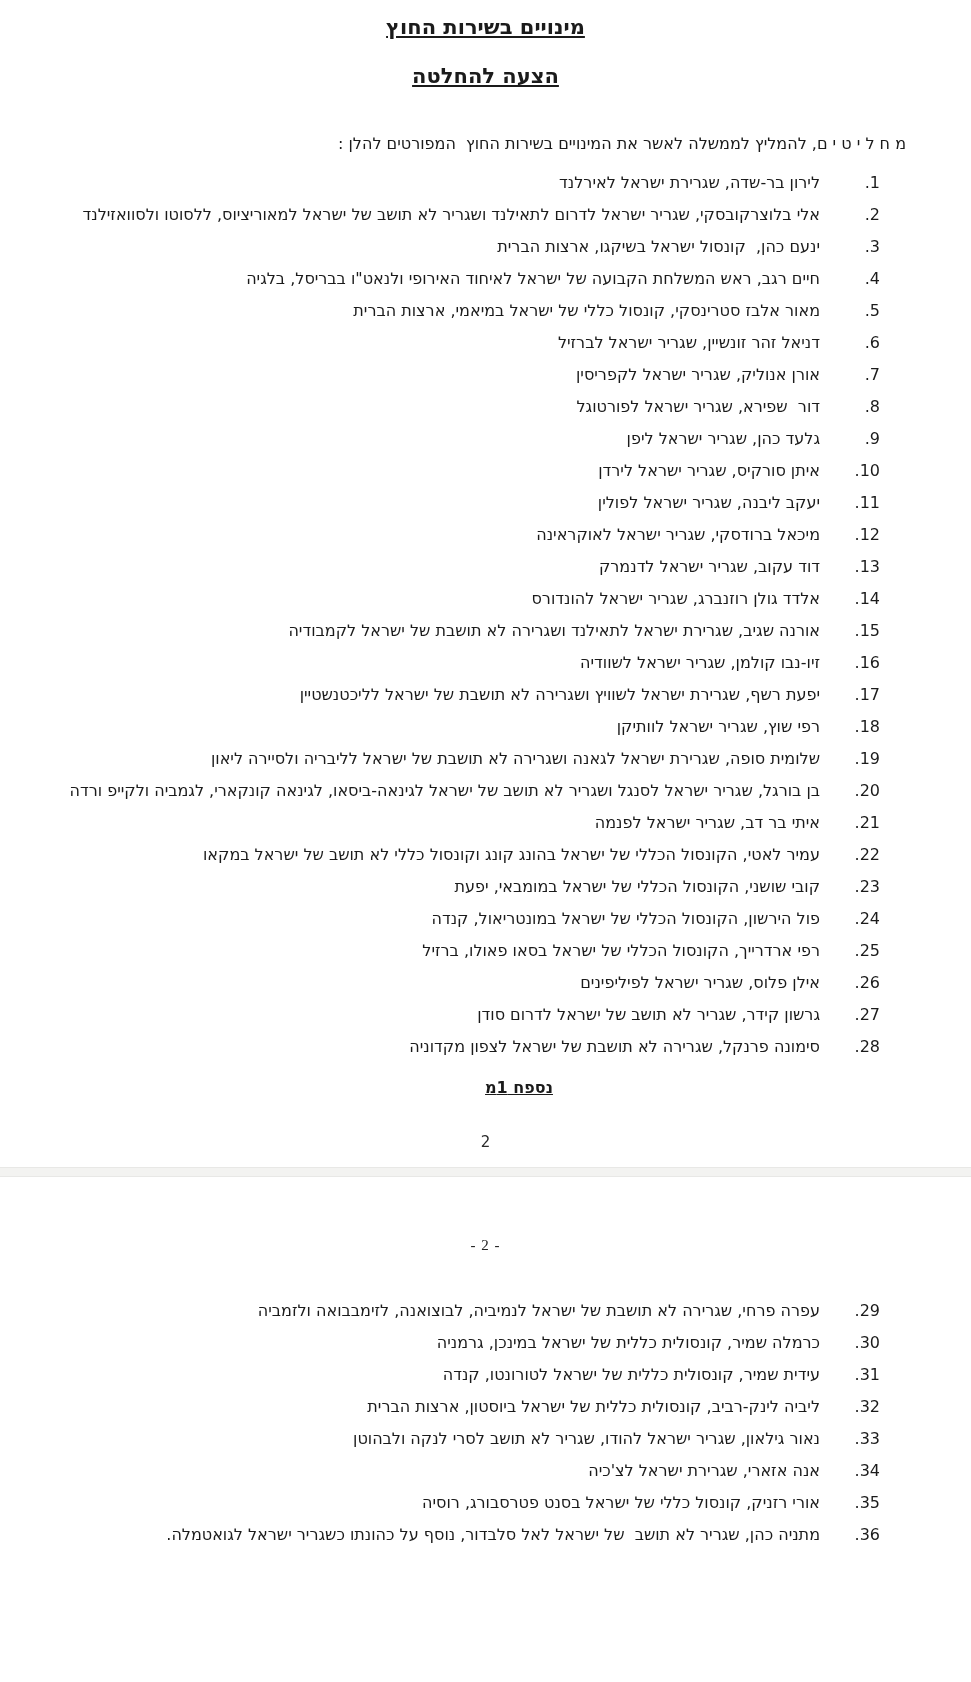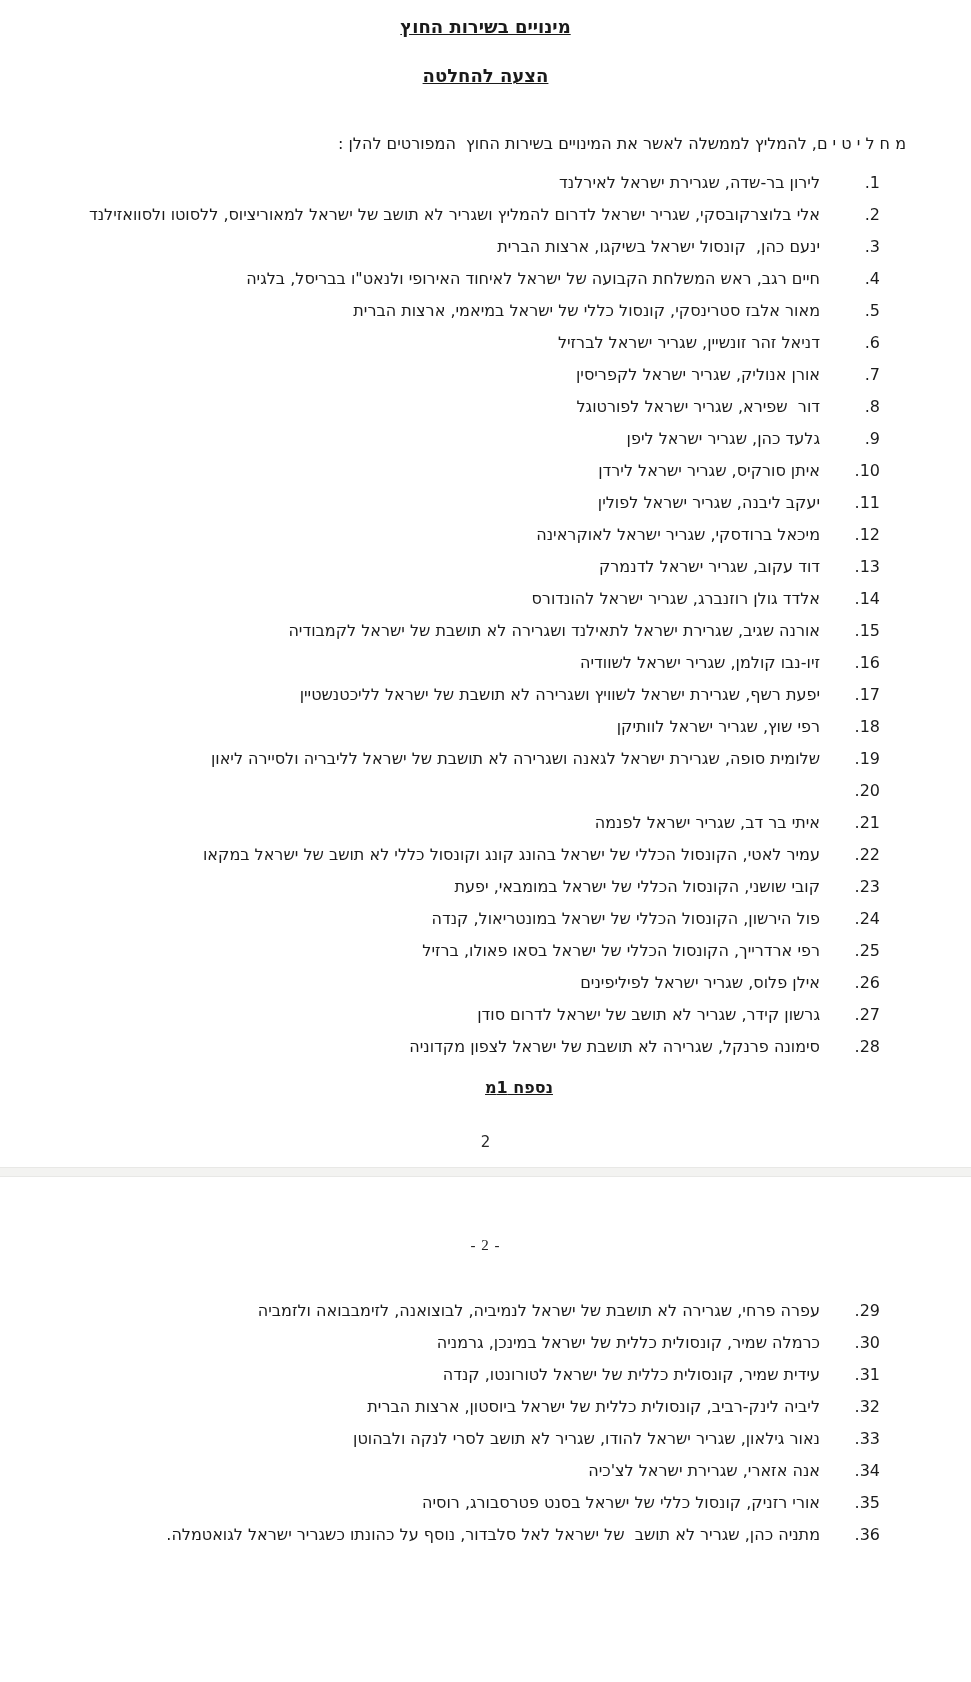--- a/index.html
+++ b/index.html
@@ -4,21 +4,21 @@
 <style>
   html,body{margin:0;padding:0;}
   body{
     width:971px;height:1682px;overflow:hidden;
     background:#ffffff;color:#1b1b1b;
     font-family:"DejaVu Sans",sans-serif;
   }
   .page{direction:rtl;}
   .page1{padding:16px 65px 0 65px;}
   .doc-title,.doc-subtitle{
-    text-align:center;font-weight:bold;font-size:18px;
+    text-align:center;font-weight:bold;font-size:21px;
     text-decoration:underline;line-height:22px;
   }
   .doc-subtitle{margin-top:27px;}
   .intro{
     margin-top:47px;font-size:16px;line-height:20px;
     text-align:right;white-space:pre-wrap;
   }
   .list{margin-top:13px;}
   .item{
     display:flex;align-items:flex-start;
@@ -66,21 +66,21 @@
 
   <div class="list">
 
       <div class="item">
         <span class="item-num">1.</span>
         <span class="item-text">לירון בר-שדה, שגרירת ישראל לאירלנד</span>
       </div>
 
       <div class="item">
         <span class="item-num">2.</span>
-        <span class="item-text">אלי בלוצרקובסקי, שגריר ישראל לדרום להמליץ ושגריר לא תושב של ישראל למאוריציוס, ללסוטו ולסוואזילנד</span>
+        <span class="item-text">אלי בלוצרקובסקי, שגריר ישראל לדרום לתאילנד ושגריר לא תושב של ישראל למאוריציוס, ללסוטו ולסוואזילנד</span>
       </div>
 
       <div class="item">
         <span class="item-num">3.</span>
         <span class="item-text">ינעם כהן,  קונסול ישראל בשיקגו, ארצות הברית</span>
       </div>
 
       <div class="item">
         <span class="item-num">4.</span>
         <span class="item-text">חיים רגב, ראש המשלחת הקבועה של ישראל לאיחוד האירופי ולנאט"ו בבריסל, בלגיה</span>
@@ -156,20 +156,21 @@
         <span class="item-text">רפי שוץ, שגריר ישראל לוותיקן</span>
       </div>
 
       <div class="item">
         <span class="item-num">19.</span>
         <span class="item-text">שלומית סופה, שגרירת ישראל לגאנה ושגרירה לא תושבת של ישראל לליבריה ולסיירה ליאון</span>
       </div>
 
       <div class="item">
         <span class="item-num">20.</span>
+        <span class="item-text">בן בורגל, שגריר ישראל לסנגל ושגריר לא תושב של ישראל לגינאה-ביסאו, לגינאה קונקארי, לגמביה ולקייפ ורדה</span>
       </div>
 
       <div class="item">
         <span class="item-num">21.</span>
         <span class="item-text">איתי בר דב, שגריר ישראל לפנמה</span>
       </div>
 
       <div class="item">
         <span class="item-num">22.</span>
         <span class="item-text">עמיר לאטי, הקונסול הכללי של ישראל בהונג קונג וקונסול כללי לא תושב של ישראל במקאו</span>

